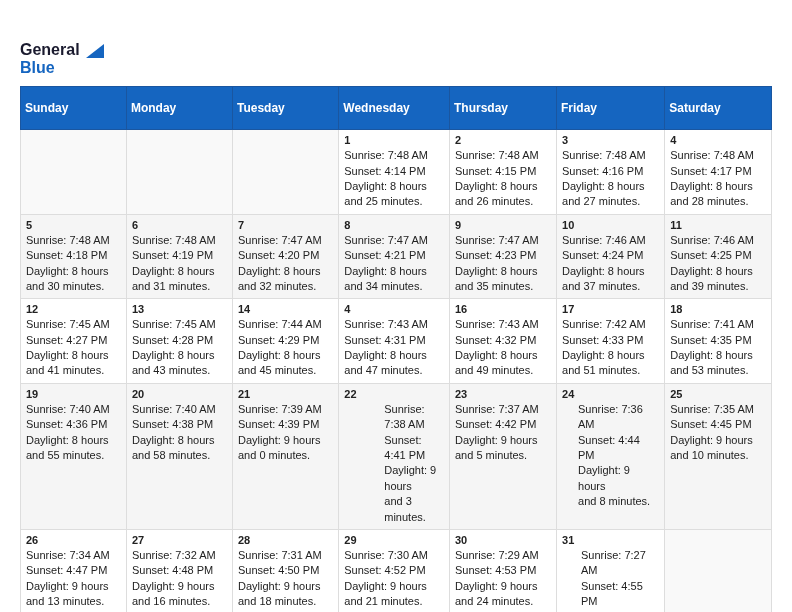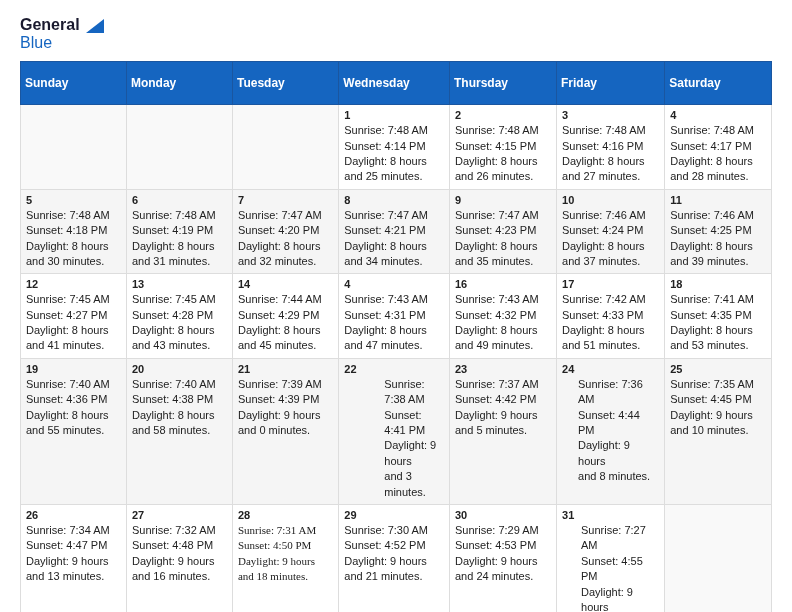--- a/index.html
+++ b/index.html
@@ -17,20 +17,21 @@
     .header {
       display: flex;
       align-items: flex-start;
       justify-content: space-between;
       margin-bottom: 10px;
     }
     .logo {
       display: flex;
       align-items: flex-start;
       gap: 4px;
+      margin-top: 25px;
     }
     .title-block {
       text-align: right;
     }
     .month-title {
       font-size: 32px;
       font-weight: bold;
       color: #1a1a2e;
       line-height: 1.1;
     }
@@ -89,21 +90,21 @@
 
 <div class="page">
   <div class="header">
     <div class="logo">
   <div style="line-height:1.1">
     <span style="font-size:16px;font-weight:bold;color:#1a1a2e;font-family:Arial;display:block;">General
       <svg style="display:inline;vertical-align:middle;margin-left:2px" width="18" height="14" viewBox="0 0 18 14">
         <polygon points="0,14 18,14 18,0" fill="#1565c0"></polygon>
       </svg>
     </span>
-    <span style="font-size:16px;font-weight:normal;color:#1565c0;font-family:Arial;display:block;">Blue</span>
+    <span style="font-size:16px;font-weight:bold;color:#1565c0;font-family:Arial;display:block;">Blue</span>
   </div>
 </div>
     <div class="title-block">
       <div class="month-title"></div>
       <div class="subtitle"></div>
     </div>
   </div>
 
   <table class="calendar">
     <thead>
@@ -314,21 +315,21 @@
           </td>
           <td>
             <span class="day-number">27</span>
             <div class="day-info" style="white-space: pre-line;">Sunrise: 7:32 AM
 Sunset: 4:48 PM
 Daylight: 9 hours
 and 16 minutes.</div>
           </td>
           <td>
             <span class="day-number">28</span>
-            <div class="day-info" style="white-space: pre-line; font-family: Liberation Serif, serif;">Sunrise: 7:31 AM
+            <div class="day-info" style="white-space: pre-line;">Sunrise: 7:31 AM
 Sunset: 4:50 PM
 Daylight: 9 hours
 and 18 minutes.</div>
           </td>
           <td>
             <span class="day-number">29</span>
             <div class="day-info" style="white-space: pre-line;">Sunrise: 7:30 AM
 Sunset: 4:52 PM
 Daylight: 9 hours
 and 21 minutes.</div>

